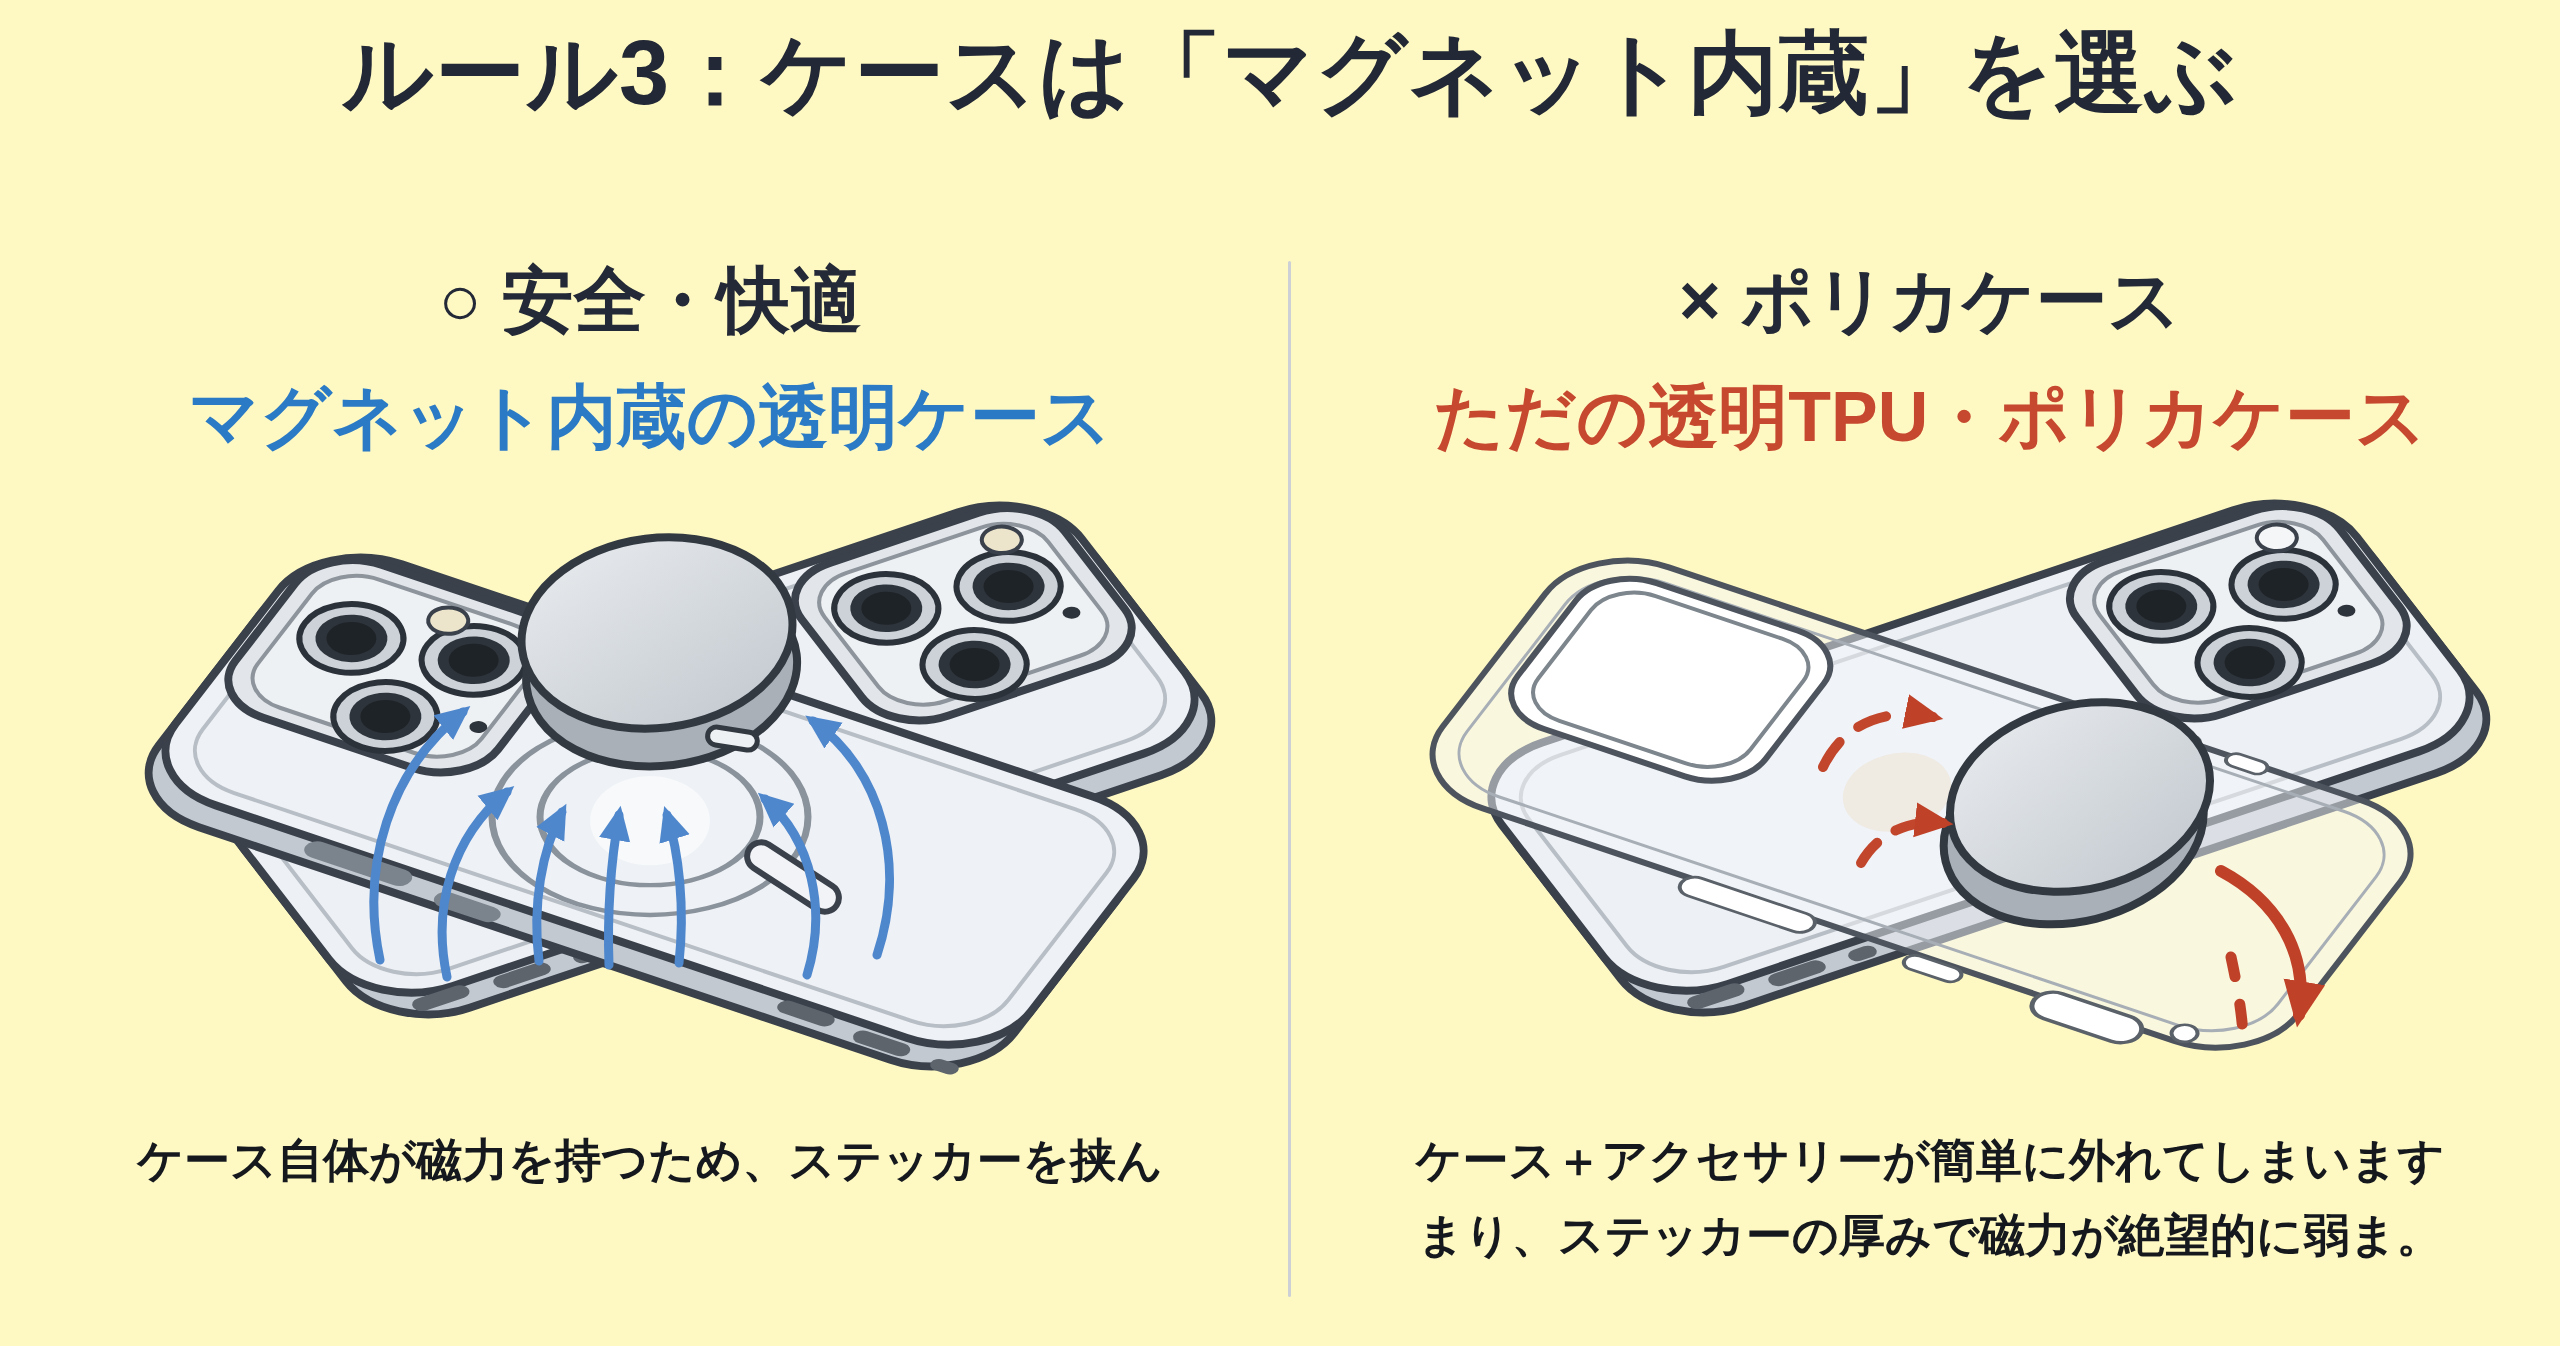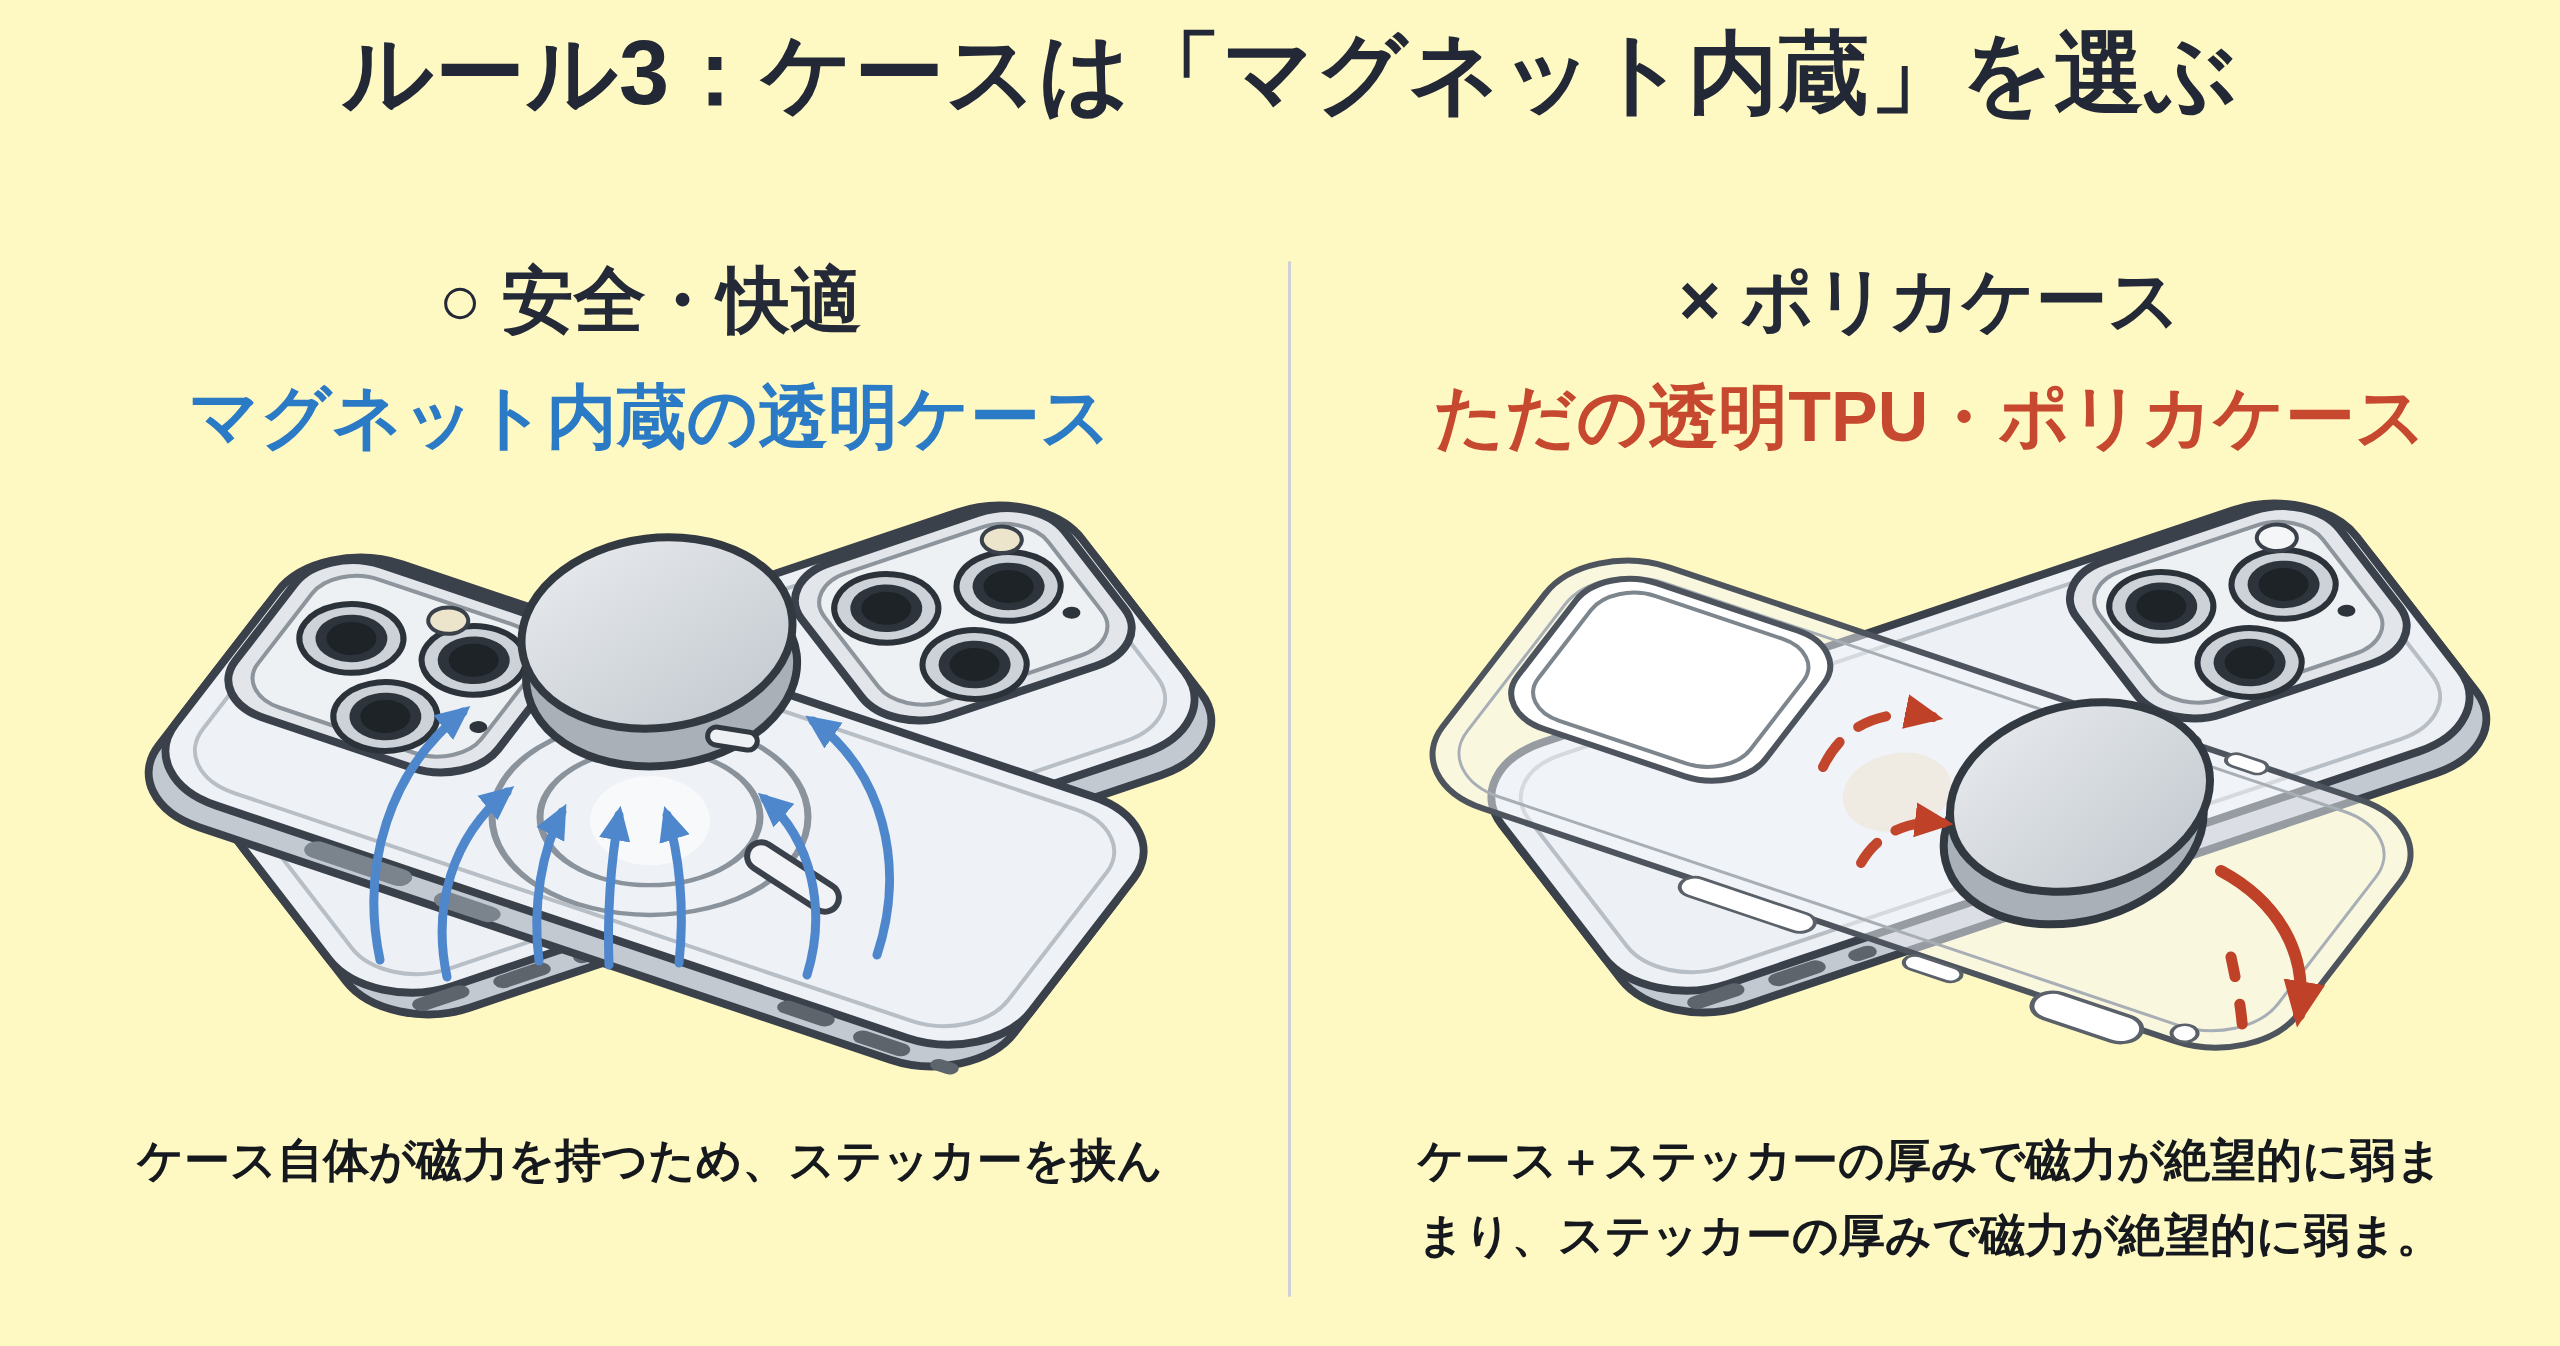--- a/index.html
+++ b/index.html
@@ -262,19 +262,19 @@
           </g>
 
           <g fill="none" stroke="#bf4128" stroke-linecap="round">
             <path d="M796 366 C852 396 884 448 874 510" stroke-width="12" marker-end="url(#arrowRed)"></path>
             <path d="M806 452 C812 480 816 502 818 528" stroke-width="11" stroke-dasharray="20 28"></path>
           </g>
         </svg>
       </div>
 
       <p class="caption">
-        <span>ケース＋ステッカーの厚みで磁力が絶望的に弱ま</span><br>
+        <span>ケース＋アクセサリーが簡単に外れてしまいます</span><br>
         <span>まり、ステッカーの厚みで磁力が絶望的に弱ま。</span>
       </p>
     </section>
 
   </div>
 </div>
 
 </body></html>

